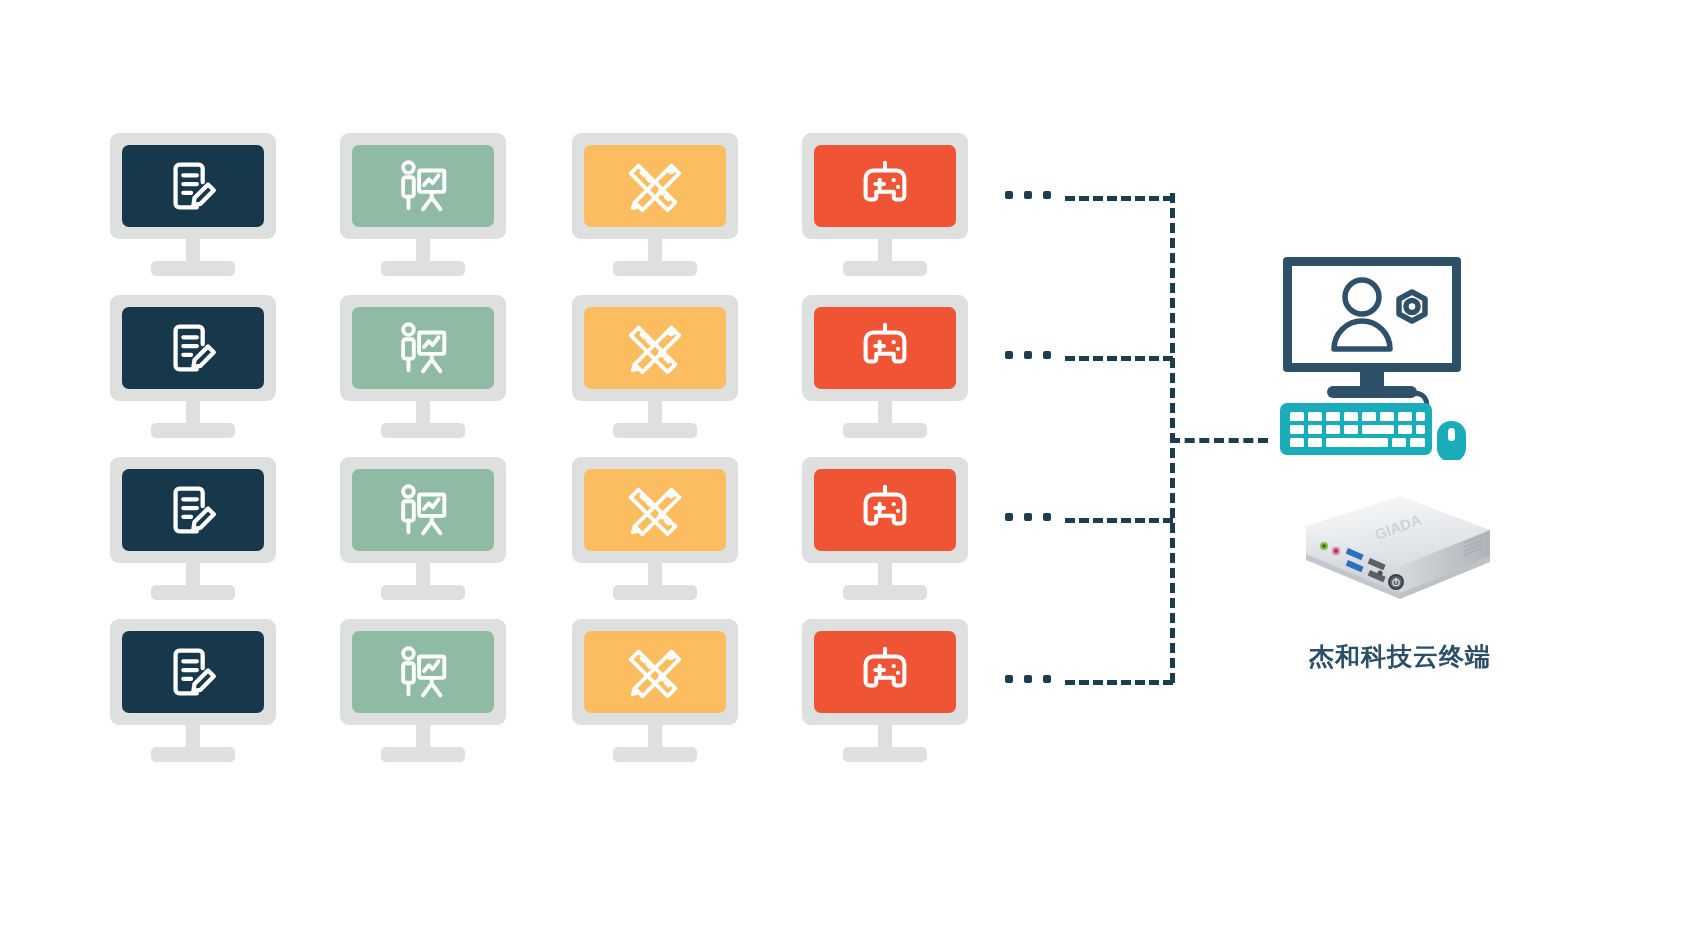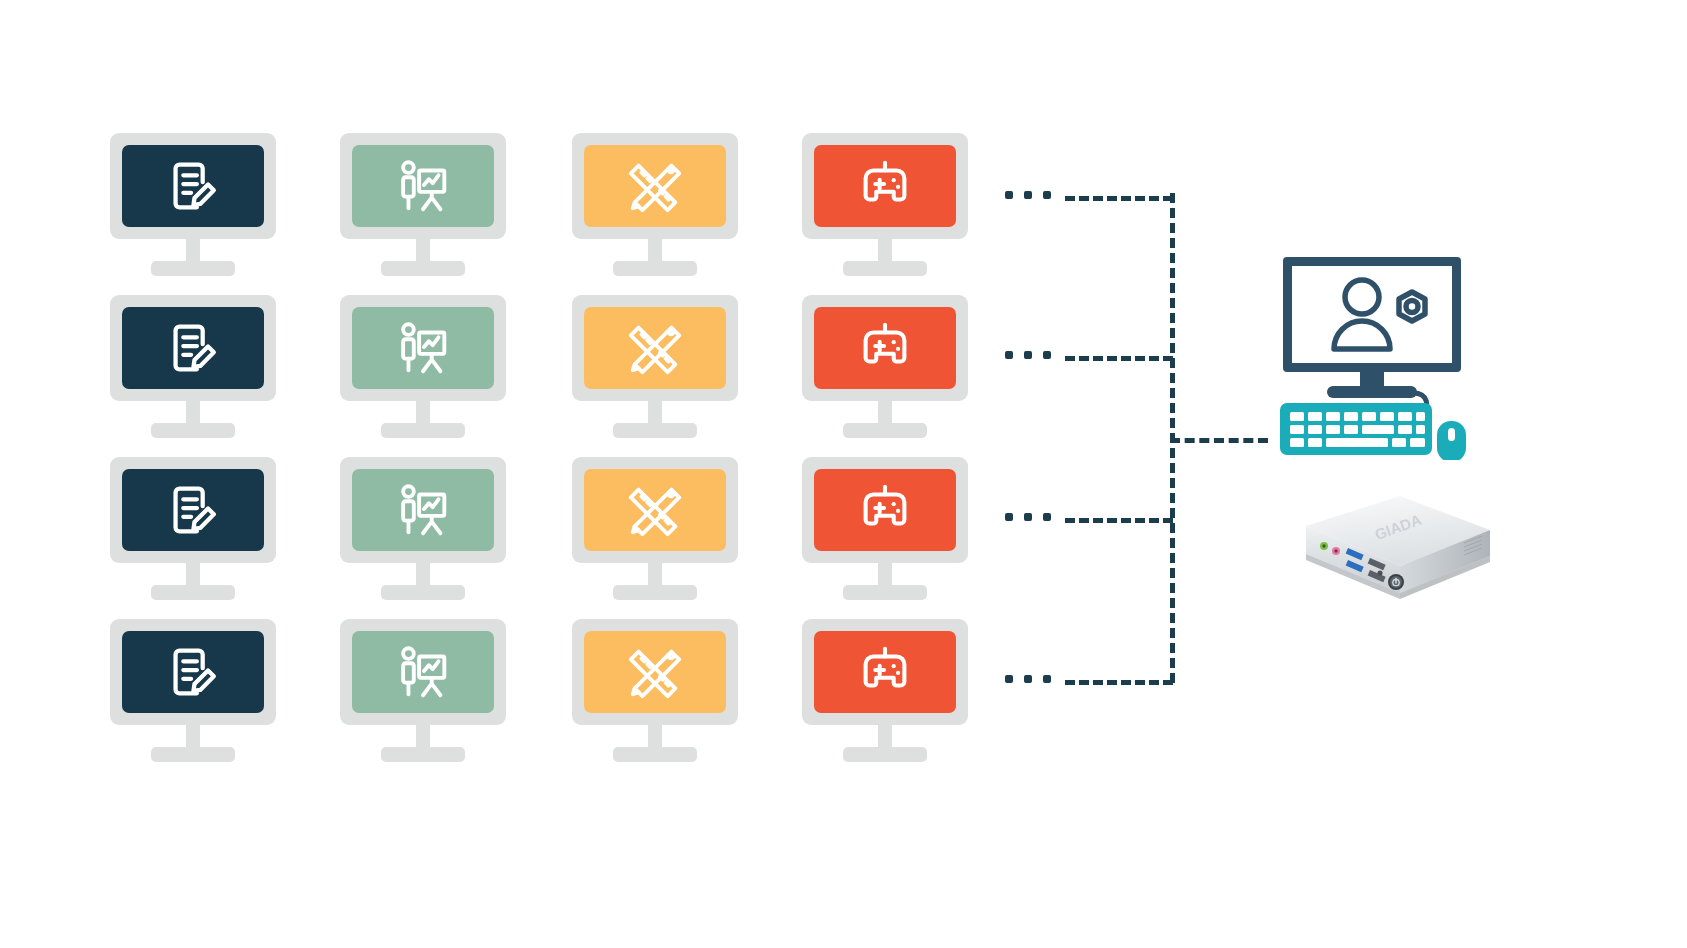--- a/index.html
+++ b/index.html
@@ -440,14 +440,15 @@
 
       <g stroke="#A3AAAF" stroke-width="1.1">
         <path d="M196 57 L214 50"></path>
           <path d="M196 61 L214 54"></path>
         <path d="M196 65 L214 58"></path>
           <path d="M196 53 L214 46"></path>
       </g>
     </svg>
   </div>
 
+  <div id="caption">杰和科技云终端</div>
 
 </div>
 
 </body></html>

